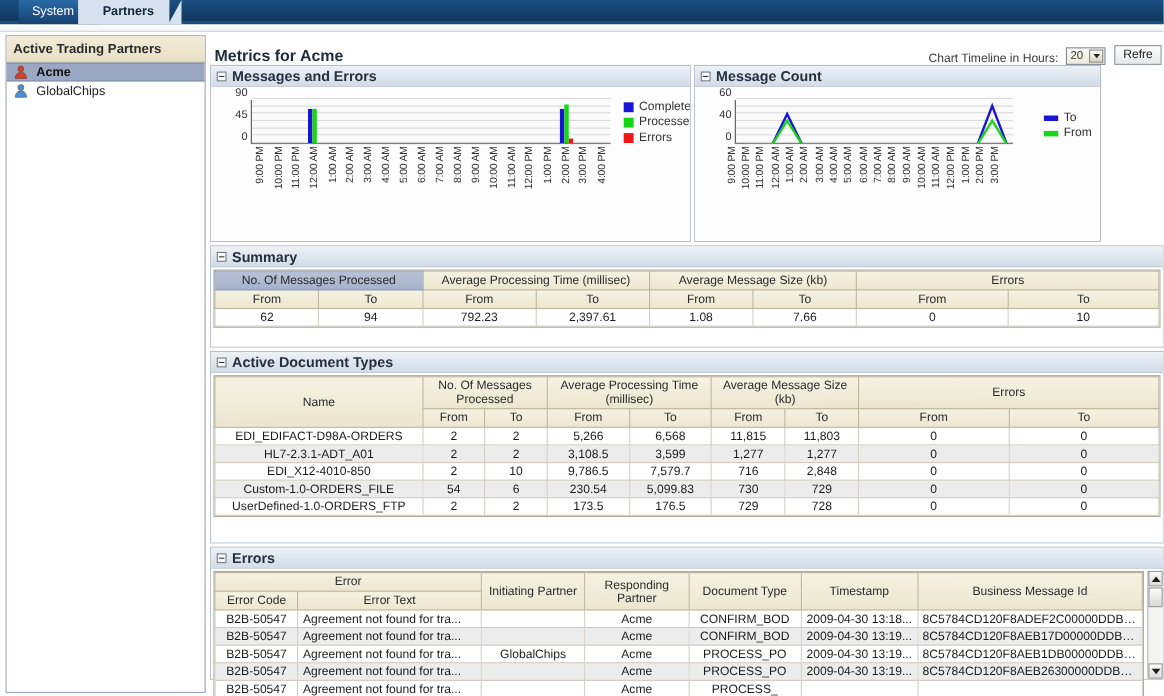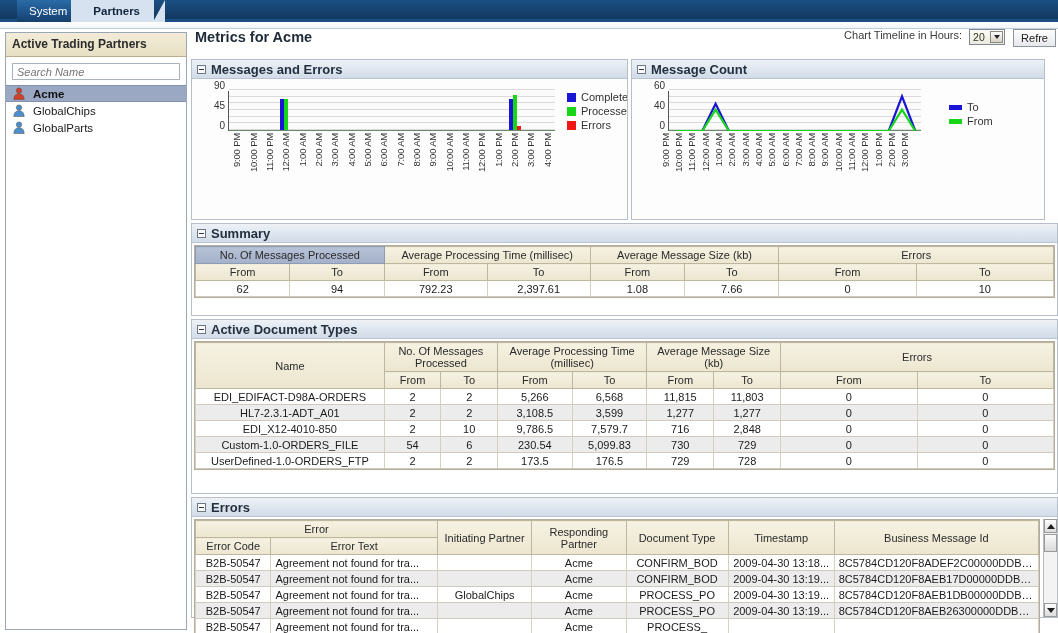--- a/index.html
+++ b/index.html
@@ -127,21 +127,21 @@
   .p-icon { width: 15px; height: 13px; margin-right: 6px; flex: none; }
 
   
   #content {
     flex: 1;
     padding: 0 0 0 2px;
     overflow: hidden;
   }
   #content-head {
     display: flex;
-    align-items: flex-start;
+    align-items: flex-end;
     height: 30px;
     padding: 0 2px 0 4px;
   }
   #page-title {
     font-size: 14.5px;
     font-weight: bold;
     color: #1f2a38;
     flex: 1;
   }
   #timeline-label {
@@ -214,21 +214,21 @@
   .collapse-box::before {
     content: "";
     position: absolute; left: 1px; right: 1px; top: 3px;
     height: 1px; background: #30363d;
   }
   .panel-body { background: #ffffff; }
 
   
   #charts-row { display: flex; gap: 3px; }
   #chart-left { width: 437px; }
-  #chart-right { width: 414px; }
+  #chart-right { width: 370px; }
   .chart-area {
     position: relative;
     height: 140px;
     background: #fdfdfd;
     overflow: hidden;
   }
   .plot {
     position: absolute;
     background: #fbfbfb;
     border-left: 1px solid #555;
@@ -346,44 +346,34 @@
       <div class="tab active">Partners</div>
     </div>
 </div>
 <div id="subbar"></div>
 
 <div id="page">
 
   <div id="sidebar">
     <div id="sidebox">
       <div id="sidebox-header">Active Trading Partners</div>
-      <div id="search-row">
-        <input id="search-input" type="text" placeholder="Search Name" style="">
-      </div>
       <div class="partner-list" id="partner-list">
           <div class="partner selected">
             <span class="p-icon"><svg width="15" height="13" viewBox="0 0 15 13">
                 <circle cx="7" cy="3.6" r="2.7" fill="#d1402c" stroke="#5a4a3a" stroke-width="0.5"></circle>
                 <path d="M1.8 12.5 C2 8.2 4.4 6.7 7 6.7 C9.6 6.7 12 8.2 12.2 12.5 Z" fill="#d1402c" stroke="#5a4a3a" stroke-width="0.5"></path>
               </svg></span>
             <span>Acme</span>
           </div>
           <div class="partner">
             <span class="p-icon"><svg width="15" height="13" viewBox="0 0 15 13">
                 <circle cx="7" cy="3.6" r="2.7" fill="#4a8fd0" stroke="#5a4a3a" stroke-width="0.5"></circle>
                 <path d="M1.8 12.5 C2 8.2 4.4 6.7 7 6.7 C9.6 6.7 12 8.2 12.2 12.5 Z" fill="#4a8fd0" stroke="#5a4a3a" stroke-width="0.5"></path>
               </svg></span>
             <span>GlobalChips</span>
-          </div>
-          <div class="partner">
-            <span class="p-icon"><svg width="15" height="13" viewBox="0 0 15 13">
-                <circle cx="7" cy="3.6" r="2.7" fill="#4a8fd0" stroke="#5a4a3a" stroke-width="0.5"></circle>
-                <path d="M1.8 12.5 C2 8.2 4.4 6.7 7 6.7 C9.6 6.7 12 8.2 12.2 12.5 Z" fill="#4a8fd0" stroke="#5a4a3a" stroke-width="0.5"></path>
-              </svg></span>
-            <span>GlobalParts</span>
           </div>
         </div>
     </div>
   </div>
 
   <div id="content">
 
     <div id="content-head">
       <div id="page-title">Metrics for Acme</div>
       <div id="timeline-label">Chart Timeline in Hours:</div>

